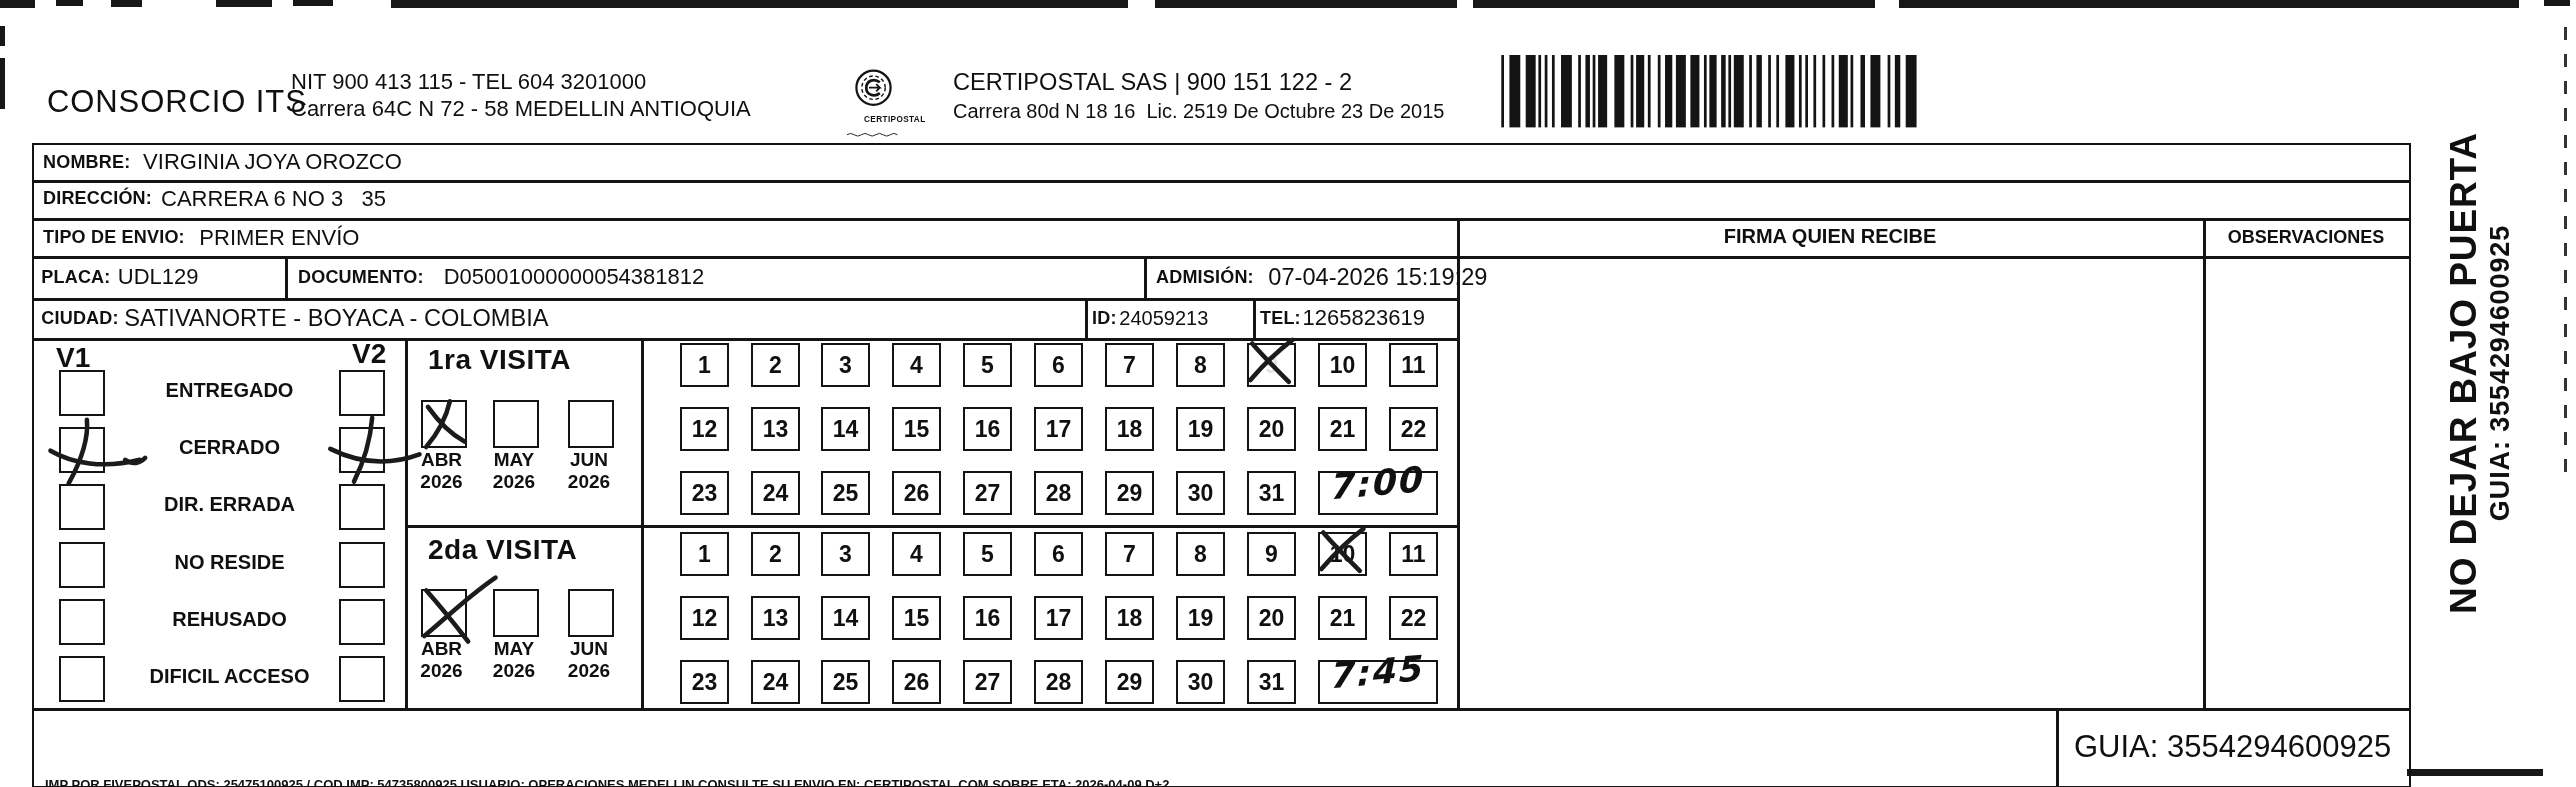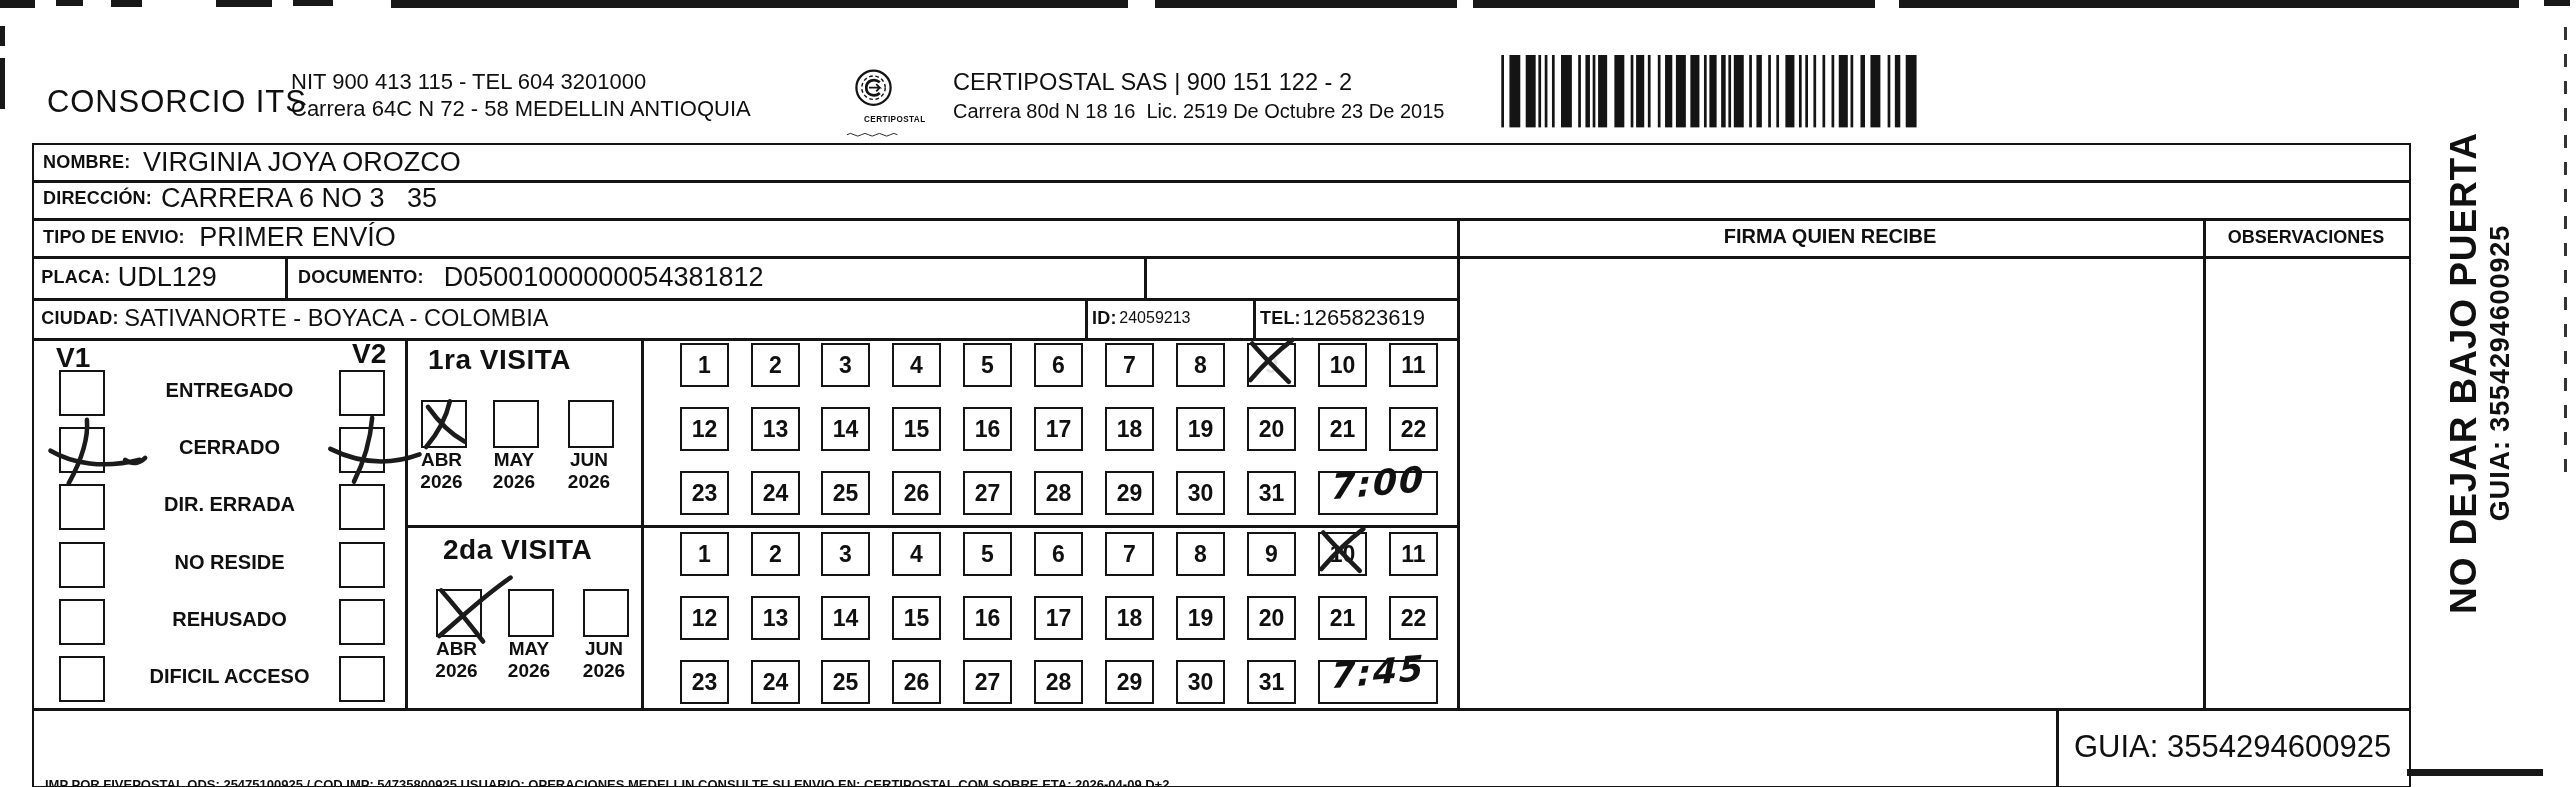--- a/index.html
+++ b/index.html
@@ -4,21 +4,21 @@
 <style>
   html,body{margin:0;padding:0;background:#e8e8e8;}
   .page{position:relative;width:2576px;height:787px;background:#fff;overflow:hidden;
         font-family:"Liberation Sans",sans-serif;color:#101010;}
   .abs{position:absolute;}
   .b{font-weight:bold;}
   .pre{white-space:pre;}
   .hl{position:absolute;height:2.7px;background:#141414;}
   .vl{position:absolute;width:2.7px;background:#141414;}
   .lbl{font-weight:bold;font-size:18px;letter-spacing:0.2px;}
-  .val{font-size:27px;white-space:pre;}
+  .val{font-size:22px;white-space:pre;}
   .cellflex{display:flex;align-items:center;}
   .chk{position:absolute;width:42px;height:42px;border:2.7px solid #141414;background:#fff;}
   .monthbox{position:absolute;width:42px;height:44px;border:2.7px solid #141414;}
   .daybox{position:absolute;width:45px;height:40px;border:2.7px solid #141414;
           display:flex;align-items:center;justify-content:center;
           font-size:23px;font-weight:bold;}
   .timebox{position:absolute;width:116px;height:40px;border:2.7px solid #141414;overflow:visible;}
   .statuslabel{position:absolute;left:82px;width:227px;text-align:center;
                font-weight:bold;font-size:20px;}
   .visittitle{position:absolute;font-weight:bold;font-size:28px;letter-spacing:0.5px;}
@@ -152,27 +152,31 @@
       <span class="val" style="margin-left:14.5px">PRIMER ENVÍO</span>
     </div>
     <div class="abs cellflex" style="left:7.3px;top:113px;height:38px">
       <span class="lbl">PLACA:</span>
       <span class="val" style="margin-left:7.3px">UDL129</span>
     </div>
     <div class="abs cellflex" style="left:264px;top:113px;height:38px">
       <span class="lbl">DOCUMENTO:</span>
       <span class="val" style="margin-left:20px">D05001000000054381812</span>
     </div>
+    <div class="abs cellflex" style="left:1122px;top:113px;height:38px">
+      <span class="lbl">ADMISIÓN:</span>
+      <span class="val" style="margin-left:14.5px;font-size:23.6px">07-04-2026 15:19:29</span>
+    </div>
     <div class="abs cellflex" style="left:7.3px;top:155px;height:36px">
       <span class="lbl">CIUDAD:</span>
       <span class="val" style="margin-left:5.5px;font-size:23.6px">SATIVANORTE - BOYACA - COLOMBIA</span>
     </div>
     <div class="abs cellflex" style="left:1058px;top:155px;height:36px">
       <span class="lbl">ID:</span>
-      <span class="val" style="margin-left:2.7px;font-size:16px">24059213</span>
+      <span class="val" style="margin-left:2.7px;font-size:20px">24059213</span>
     </div>
     <div class="abs cellflex" style="left:1226px;top:155px;height:36px">
       <span class="lbl">TEL:</span>
       <span class="val" style="margin-left:1.8px;font-size:22px">1265823619</span>
     </div>
 
     <div class="abs" id="status-area" style="left:0;top:193px;width:371px;height:370px">
       <div class="abs b" style="left:22px;top:4px;font-size:28px">V1</div>
       <div class="abs b" style="left:318px;top:0;font-size:28px">V2</div>
     <div class="chk" style="left:24.6px;top:32px"></div>
@@ -213,21 +217,21 @@
           <path d="M12,14 C22,28 34,42 52,52"></path>
           <path d="M36,8 C32,26 22,44 10,58"></path>
         </svg>
         <div class="monthbox" style="left:88px;top:62px"></div>
         <div class="mlabel" style="left:77px;top:111px">MAY</div>
         <div class="mlabel" style="left:77px;top:133px">2026</div>
         <div class="monthbox" style="left:163px;top:62px"></div>
         <div class="mlabel" style="left:152px;top:111px">JUN</div>
         <div class="mlabel" style="left:152px;top:133px">2026</div>
       </div>
-    <div class="abs" id="visit-cell-1" style="left:386px;top:380px;width:236px;height:220px">
+    <div class="abs" id="visit-cell-1" style="left:371px;top:380px;width:236px;height:220px">
         <div class="visittitle" style="left:23px;top:9px">2da VISITA</div>
         <div class="monthbox" style="left:15.5px;top:64px"></div>
         <div class="mlabel" style="left:4.5px;top:113px">ABR</div>
         <div class="mlabel" style="left:4.5px;top:135px">2026</div>
         <svg class="pen" style="left:11.8px;top:58px" width="84" height="64" viewBox="0 0 92 70">
           <path d="M8,58 C30,40 54,16 86,-6"></path>
           <path d="M10,8 C26,26 42,46 56,64"></path>
         </svg>
         <div class="monthbox" style="left:88px;top:64px"></div>
         <div class="mlabel" style="left:77px;top:113px">MAY</div>

